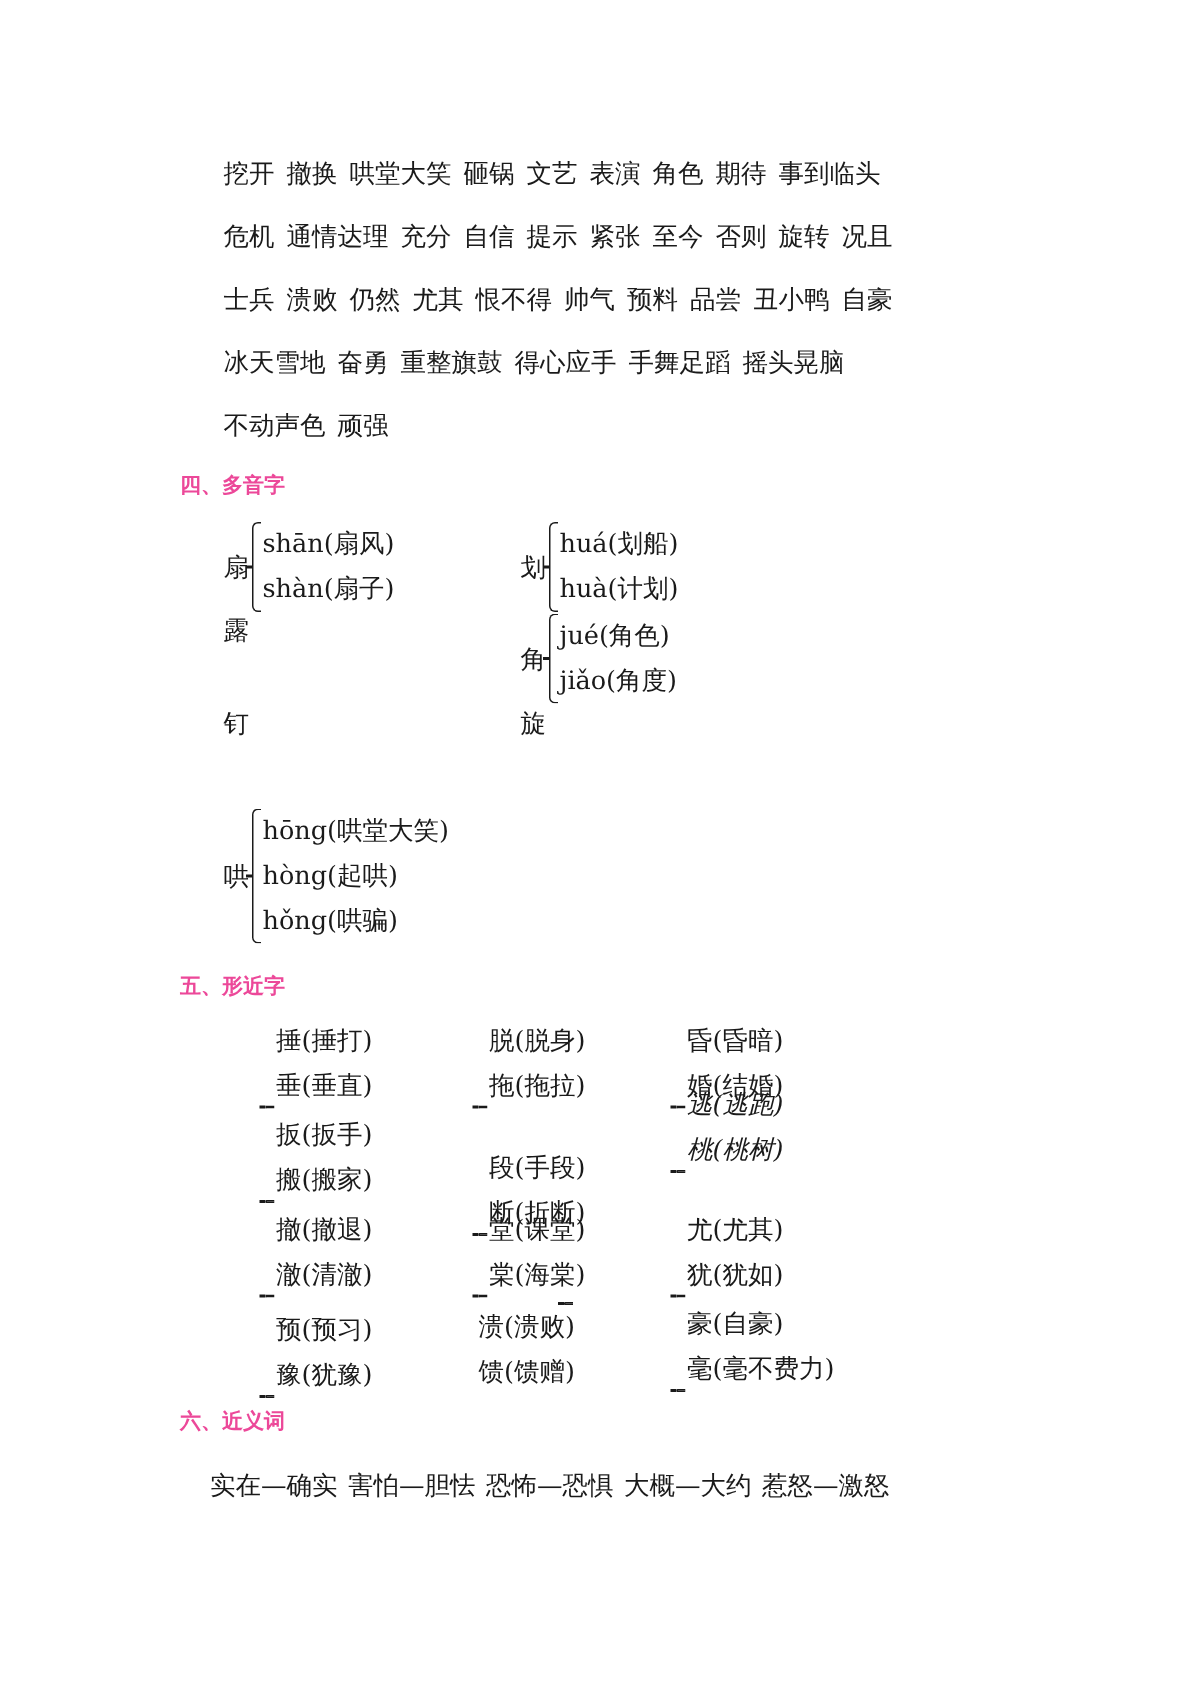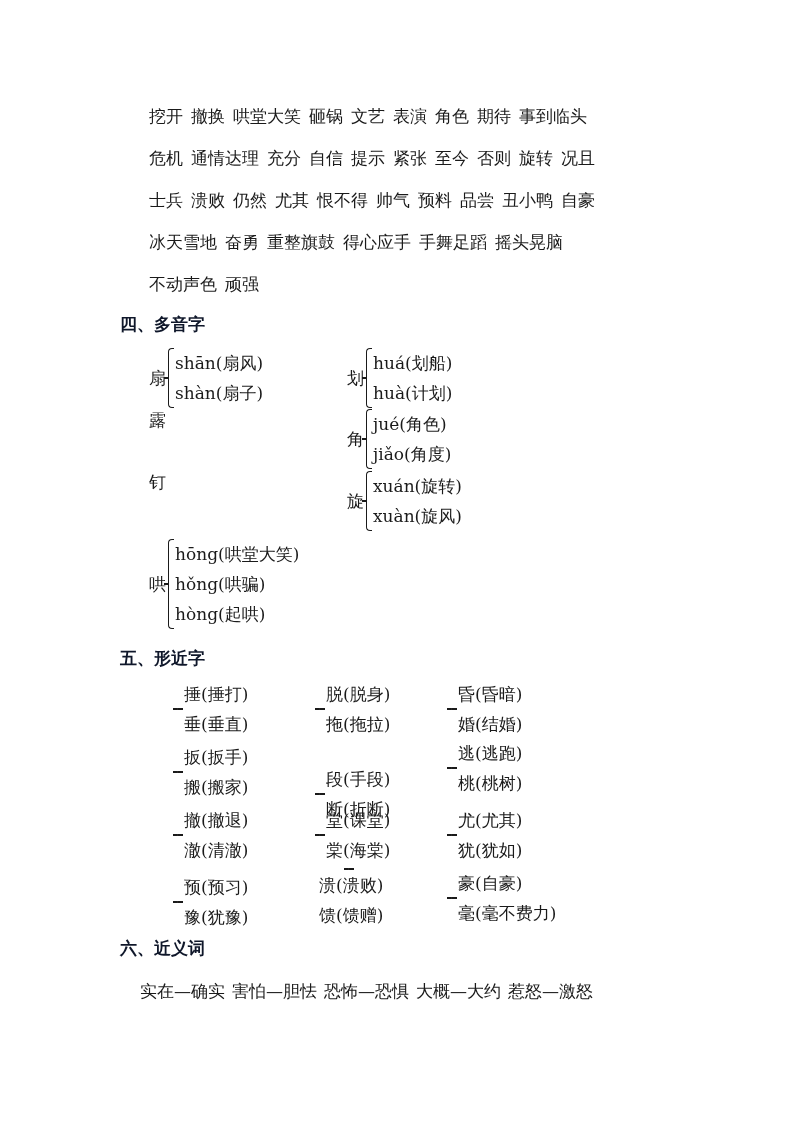--- a/index.html
+++ b/index.html
@@ -9,37 +9,37 @@
     color: #1a1a1a;
   }
   .line {
     position: absolute; left: 149px;
     font-size: 17px; line-height: 22px; white-space: nowrap;
   }
   .line span.w { margin-right: 8px; }
   .heading {
     position: absolute; left: 120px;
     font-family: "DejaVu Sans", "Liberation Sans", sans-serif;
-    font-weight: bold; font-size: 17px; line-height: 22px;
-    color: #0f172a;
+    font-weight: bold; font-size: 14px; line-height: 22px;
+    color: #ec4899;
   }
   .poly { position: absolute; display: flex; align-items: center; }
   .poly .ch { font-size: 17px; margin-right: 2px; }
   .brace-wrap { display: flex; align-items: stretch; }
   .brace {
     width: 5px; border: 1.5px solid #1a1a1a; border-right: none;
     border-radius: 4px 0 0 4px; margin-right: 1px; position: relative;
   }
   .brace::after {
     content: ""; position: absolute; left: -5px; top: 50%;
     width: 4px; height: 1.5px; background: #1a1a1a; margin-top: -1px;
   }
   .readings { display: flex; flex-direction: column; }
   .readings div { font-size: 17px; line-height: 30px; white-space: nowrap; }
-  .sim { position: absolute; display: flex; align-items: center; padding-left: 27px; }
+  .sim { position: absolute; display: flex; align-items: flex-end; padding-left: 27px; }
   .sim .readings div { line-height: 30px; }
   .syn {
     position: absolute; left: 140px; top: 980px;
     font-size: 17px; line-height: 22px; white-space: nowrap;
   }
   .syn span { margin-right: 7px; }
 </style>
 </head>
 <body>
 
@@ -92,36 +92,29 @@
         <div>jué(角色)</div>
         <div>jiǎo(角度)</div>
       </div>
   </div>
 </div>
 <div class="poly" style="left:149px; top:471px;">
   <span class="ch">钉</span>
 </div>
 <div class="poly" style="left:347px; top:471px;">
   <span class="ch">旋</span>
-  <div class="brace-wrap">
-      <div class="brace"></div>
-    <div class="readings">
-        <div>xuán(旋转)</div>
-        <div>xuàn(旋风)</div>
-      </div>
-  </div>
 </div>
 <div class="poly" style="left:149px; top:539px;">
   <span class="ch">哄</span>
   <div class="brace-wrap">
       <div class="brace"></div>
     <div class="readings">
         <div>hōng(哄堂大笑)</div>
+        <div>hòng(起哄)</div>
         <div>hǒng(哄骗)</div>
-        <div>hòng(起哄)</div>
       </div>
   </div>
 </div>
 
 <div class="heading" style="top:647px;">五、形近字</div>
 
 <div class="sim" style="left:150px; top:679px;">
     <div class="brace"></div>
     <div class="readings">
       <div>捶(捶打)</div>
@@ -150,21 +143,21 @@
       <div>搬(搬家)</div>
     </div>
   </div>
 <div class="sim" style="left:292px; top:764px;">
     <div class="brace"></div>
     <div class="readings">
       <div>段(手段)</div>
       <div>断(折断)</div>
     </div>
   </div>
-<div class="sim" style="left:424px; top:738px;">
+<div class="sim" style="left:424px; top:722px;font-style:italic;">
     <div class="brace"></div>
     <div class="readings">
       <div>逃(逃跑)</div>
       <div>桃(桃树)</div>
     </div>
   </div>
 
 <div class="sim" style="left:150px; top:805px;">
     <div class="brace"></div>
     <div class="readings">

